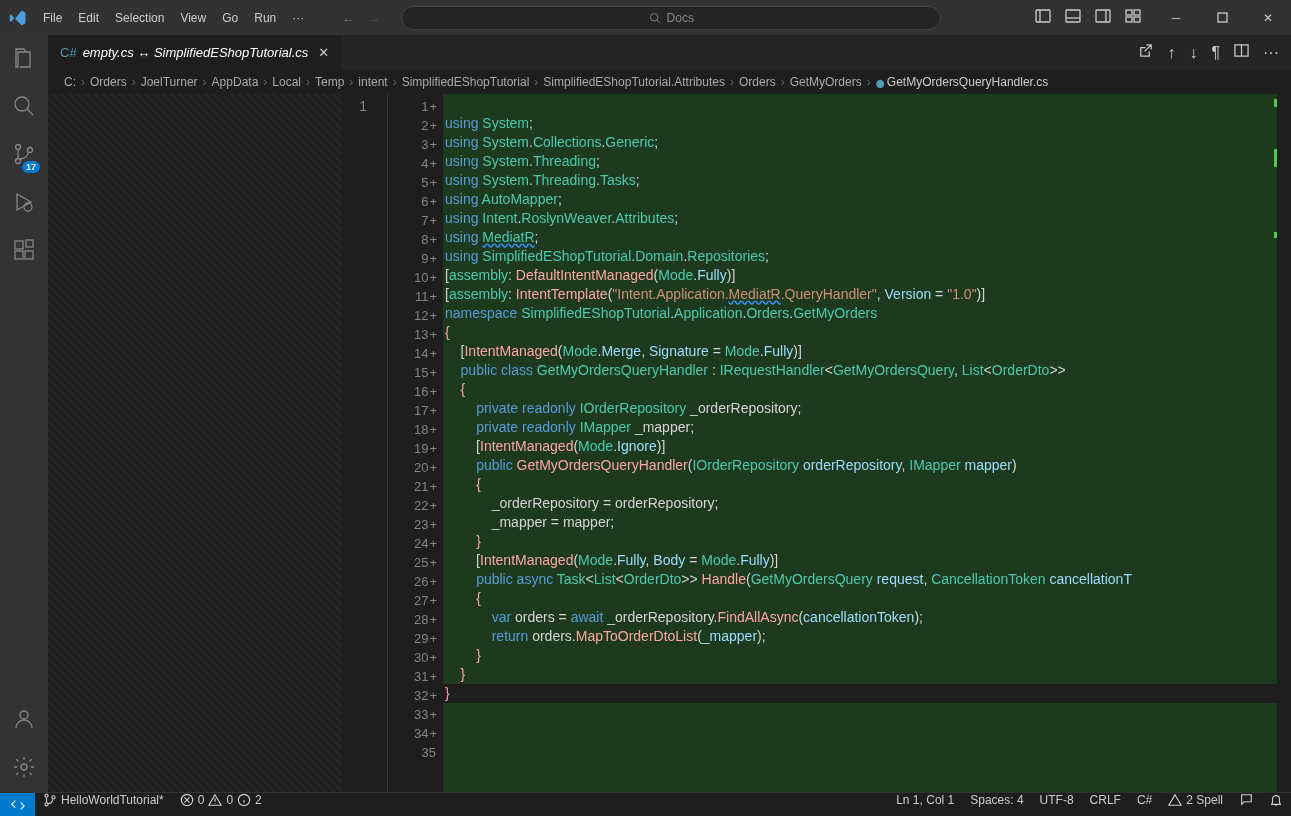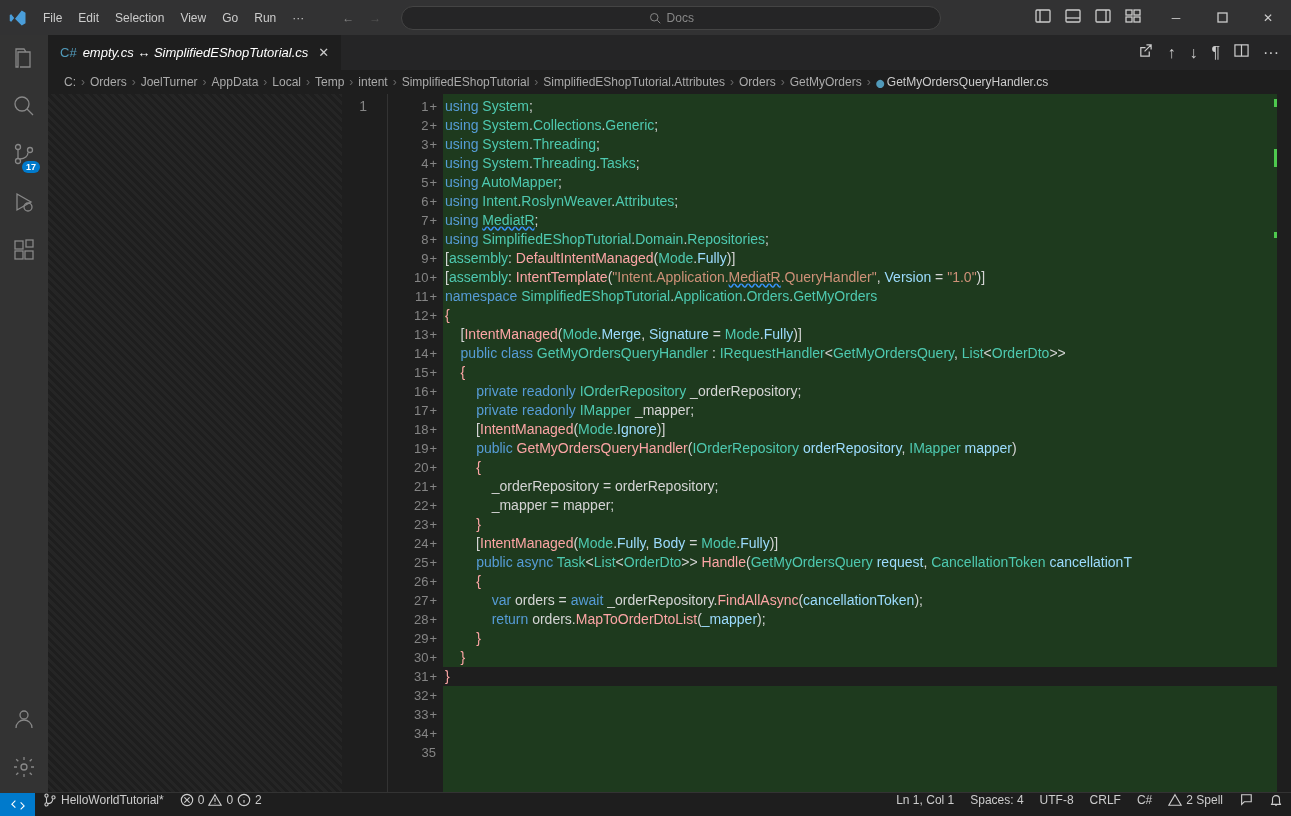--- a/index.html
+++ b/index.html
@@ -27,21 +27,21 @@
 .tab-actions{margin-left:auto;display:flex;align-items:center;gap:14px;padding:0 12px;color:#ccc}
 .breadcrumb{height:24px;background:#1e1e1e;display:flex;align-items:center;padding-left:16px;font-size:12px;color:#aaa;gap:2px;white-space:nowrap;overflow:hidden}
 .breadcrumb .sep{color:#666;margin:0 3px}
 .breadcrumb .fname{color:#ccc}
 .editor{flex:1;display:flex;background:#1e1e1e;font-family:Consolas,monospace;font-size:14px;overflow:hidden;position:relative}
 .left-pane{width:340px;background:repeating-linear-gradient(45deg,#1e1e1e 0,#1e1e1e 3px,#252525 3px,#252525 6px);border-right:1px solid #333;position:relative}
 .left-gutter{position:absolute;right:0;width:45px;height:100%;background:#1e1e1e;text-align:right;color:#858585;padding-right:20px;padding-top:3px;line-height:19px}
 .right-pane{flex:1;display:flex;position:relative;overflow:hidden}
 .gutter{width:55px;text-align:right;color:#858585;padding-right:6px;line-height:19px;padding-top:3px;font-size:13px;position:relative}
 .plus{color:#858585;margin-left:1px}
-.code{flex:1;line-height:19px;padding-top:3px;white-space:pre;background:#1e3a1e;color:#d4d4d4}
+.code{flex:1;line-height:19px;padding-top:20px;white-space:pre;background:#1e3a1e;color:#d4d4d4}
 .code .line{padding-left:2px}
 .code .line.nochg{background:#1e1e1e}
 .scrollbar-v{width:14px;background:#1e1e1e;position:relative}
 .minimap{position:absolute;right:14px;top:0;width:10px;height:100%}
 .mm-block{position:absolute;right:0;width:3px;background:#4ec94e}
 .k{color:#569cd6}.t{color:#4ec9b0}.s{color:#ce9178}.m{color:#fca5a5}.v{color:#9cdcfe}.c{color:#d4d4d4}.p{color:#d4d4d4}
 .wavy{text-decoration:underline wavy #3794ff;text-decoration-skip-ink:none}
 .status-bar{height:24px;background:#1e1e1e;border-top:1px solid #333;display:flex;align-items:center;font-size:12px;color:#ccc}
 .status-bar .remote{width:35px;height:100%;background:#007acc;display:flex;align-items:center;justify-content:center;color:#fff}
 .status-item{padding:0 8px;display:flex;align-items:flex-start;gap:4px;height:100%;cursor:pointer}

